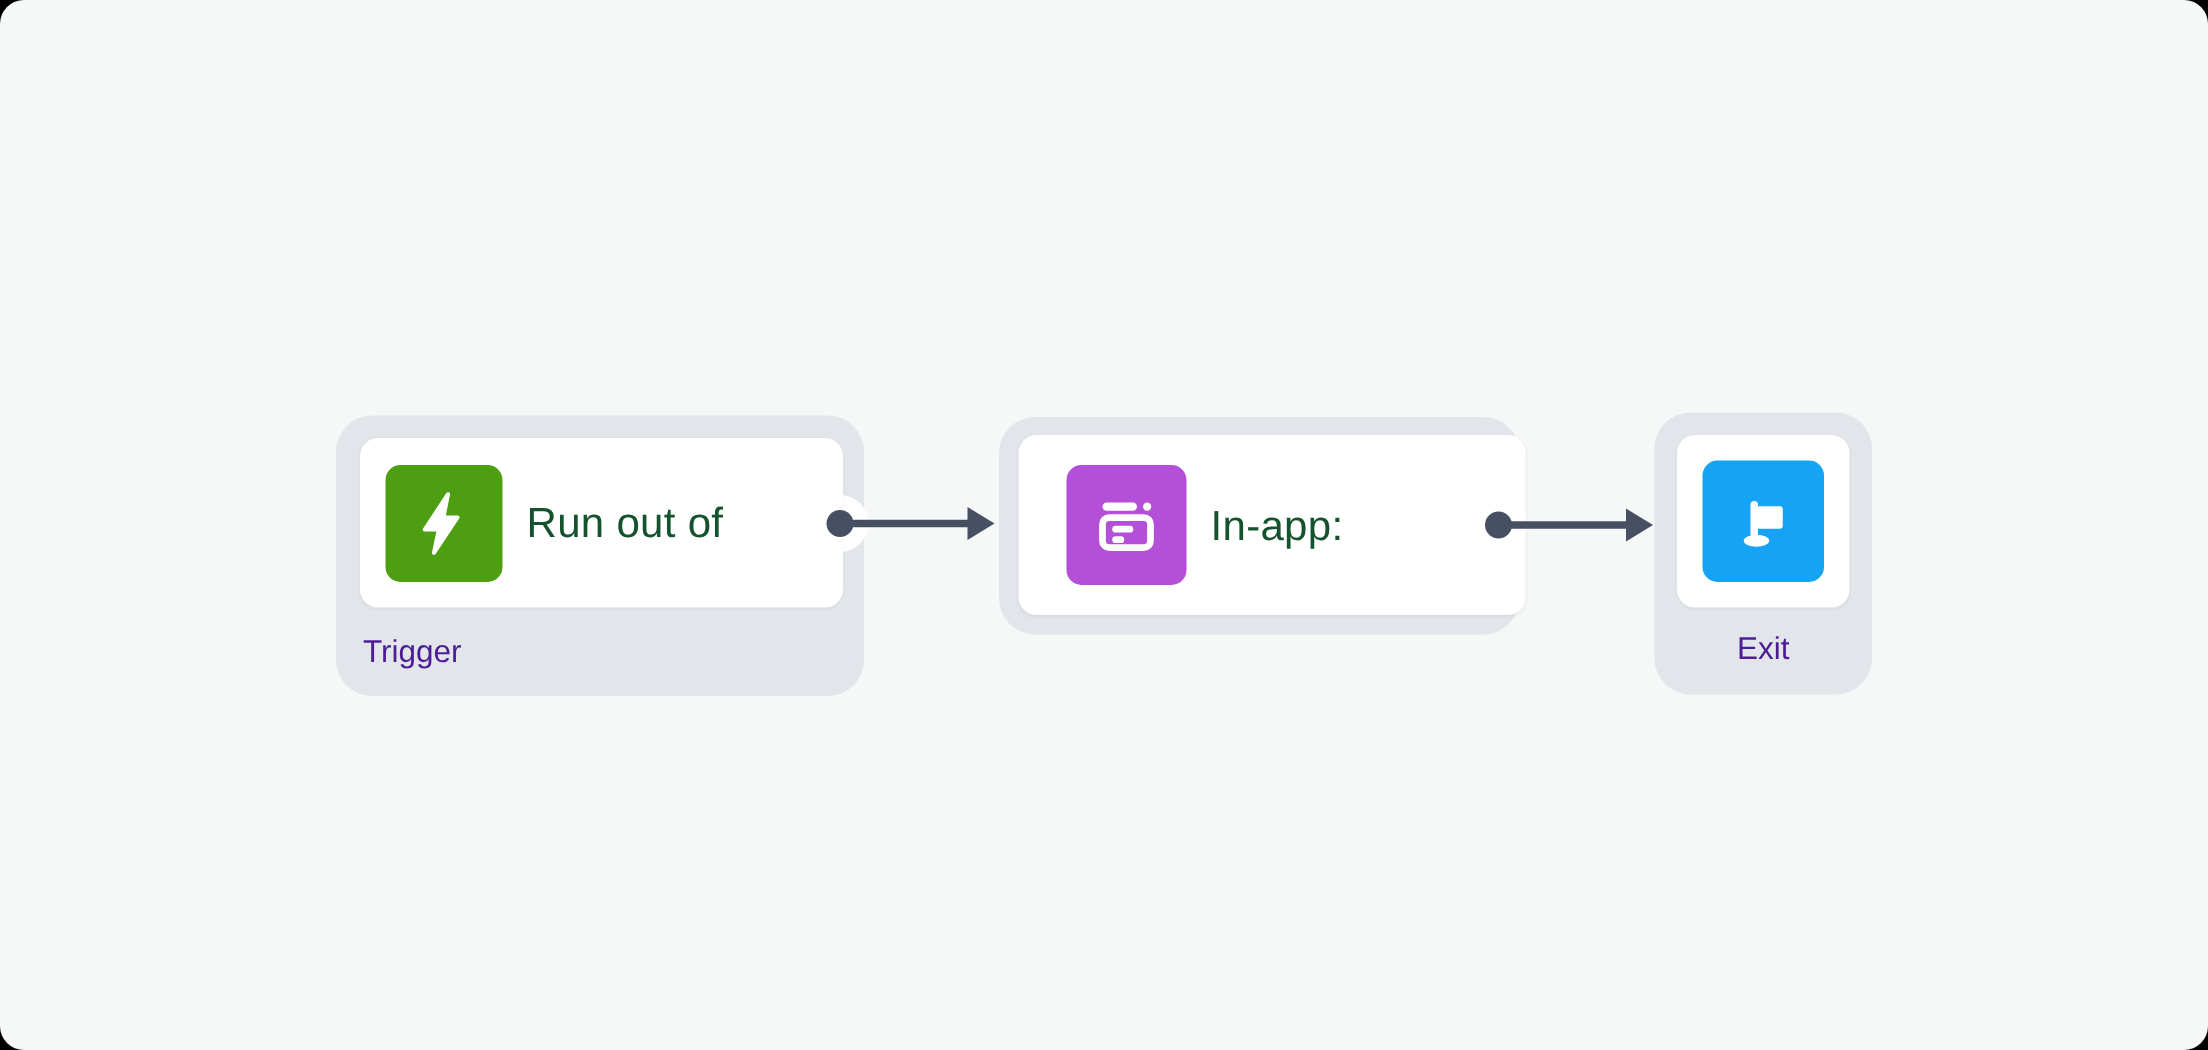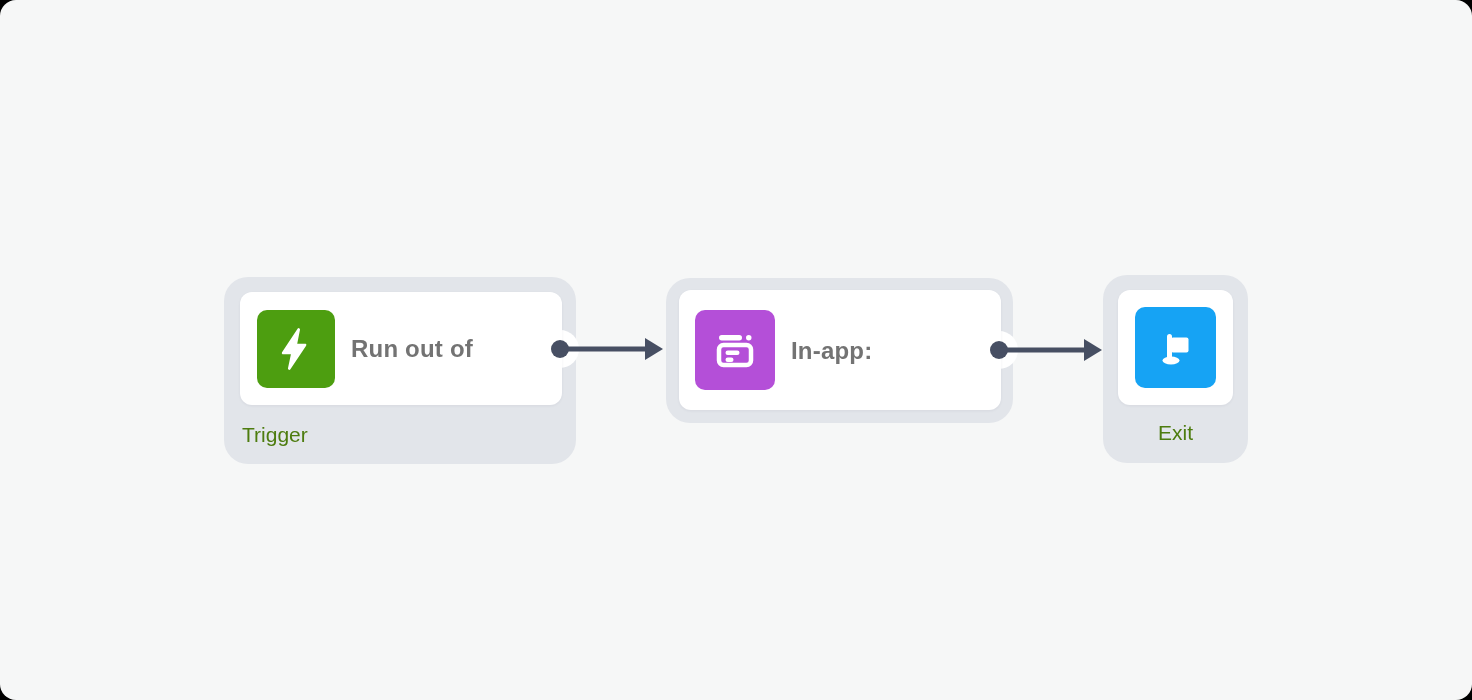--- a/index.html
+++ b/index.html
@@ -40,46 +40,46 @@
     flex:0 0 auto;
     display:flex;
     align-items:center;
     justify-content:center;
   }
   .icon-green{background:#4d9e10;}
   .icon-purple{background:#b44fd8;}
   .icon-blue{background:#16a3f4;}
   .node-title{
     margin-left:16px;
-    font-size:24px;
+    font-size:28px;
     line-height:31px;
-    font-weight:700;
-    color:#737373;
+    font-weight:400;
+    color:#14532d;
     letter-spacing:0.2px;
   }
   .node-type-label{
     position:absolute;
     font-size:21px;
     font-weight:400;
-    color:#4d7c0f;
+    color:#4c1d95;
   }
   .arrow{
     position:absolute;
     overflow:visible;
   }
   
   #node-trigger{left:224px;top:277px;width:352px;height:187px;}
   #node-trigger .connector-bulge{left:317px;top:53px;}
   #node-trigger .card{left:16px;top:15px;width:322px;height:113px;}
   #node-trigger .icon-tile{width:78px;height:78px;margin-left:17px;}
   #node-trigger .node-type-label{left:18px;top:146px;}
   
   #node-inapp{left:666px;top:278px;width:347px;height:145px;}
   #node-inapp .connector-bulge{left:314px;top:53px;}
-  #node-inapp .card{left:13px;top:12px;width:322px;height:120px;}
+  #node-inapp .card{left:13px;top:12px;width:322px;height:120px;padding-left:16px;}
   #node-inapp .icon-tile{width:80px;height:80px;margin-left:16px;}
   
   #node-exit{left:1103px;top:275px;width:145px;height:188px;text-decoration:underline;}
   #node-exit .card{left:15px;top:15px;width:115px;height:115px;justify-content:center;}
   #node-exit .icon-tile{width:81px;height:81px;}
   #node-exit .node-type-label{left:0;top:146px;width:145px;text-align:center;}
 </style>
 </head>
 <body>
 

